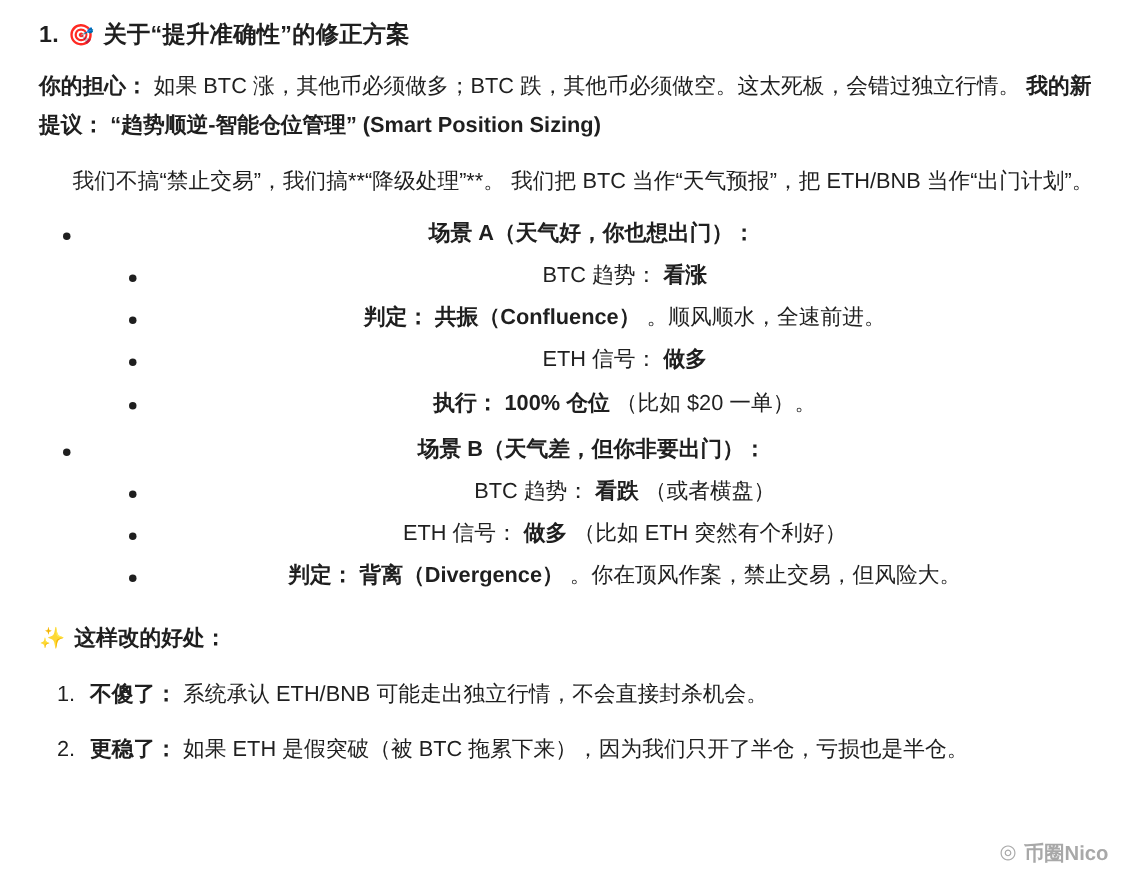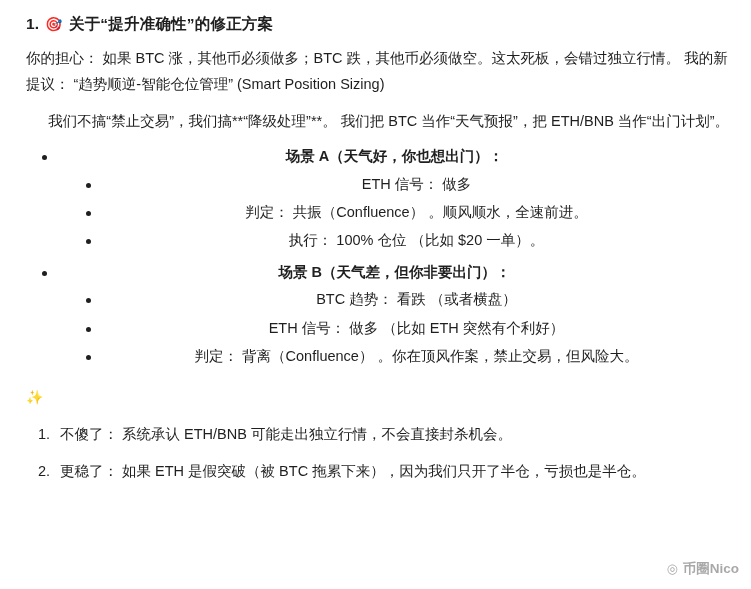--- a/index.html
+++ b/index.html
@@ -35,21 +35,21 @@
     font-weight: bold;
   }
   .emoji {
     font-family: "DejaVu Sans", sans-serif;
     font-size: 14px;
   }
   .para {
     margin: 0 0 6px 0;
   }
   b, .b {
-    font-weight: normal;
+    font-weight: bold;
   }
   .plain-para {
     margin: 12px 0 10px 0;
     text-align: right;
   }
   ul.lvl1 {
     list-style: none;
     margin: 4px 0 2px 0;
     padding: 0 0 0 34px;
     text-align: center;
@@ -150,30 +150,35 @@
     <span class="b">“趋势顺逆-智能仓位管理” (Smart Position Sizing)</span>
   </div>
 
   <div class="plain-para">我们不搞“禁止交易”，我们搞**“降级处理”**。 我们把 BTC 当作“天气预报”，把 ETH/BNB 当作“出门计划”。</div>
 
   <ul class="lvl1">
     <li>
       <span>场景 A（天气好，你也想出门）：</span>
       <ul class="lvl2">
         <li>
+          <span>BTC 趋势：</span>
+          <span class="b">看涨</span>
+          <span></span>
+        </li>
+        <li>
+          <span class="b">判定：</span>
+          <span class="b">共振（Confluence）</span>
+          <span>。顺风顺水，全速前进。</span>
+        </li>
+        <li>
           <span>ETH 信号：</span>
           <span class="b">做多</span>
           <span></span>
         </li>
         <li>
-          <span class="b">判定：</span>
-          <span class="b">共振（Confluence）</span>
-          <span>。顺风顺水，全速前进。</span>
-        </li>
-        <li>
           <span class="b">执行：</span>
           <span class="b">100% 仓位</span>
           <span>（比如 $20 一单）。</span>
         </li>
       </ul>
     </li>
     <li>
       <span>场景 B（天气差，但你非要出门）：</span>
       <ul class="lvl2">
         <li>
@@ -181,29 +186,30 @@
           <span class="b">看跌</span>
           <span>（或者横盘）</span>
         </li>
         <li>
           <span>ETH 信号：</span>
           <span class="b">做多</span>
           <span>（比如 ETH 突然有个利好）</span>
         </li>
         <li>
           <span class="b">判定：</span>
-          <span class="b">背离（Confluence）</span>
+          <span class="b">背离（Divergence）</span>
           <span>。你在顶风作案，禁止交易，但风险大。</span>
         </li>
       </ul>
     </li>
   </ul>
 
   <div class="benefits-title">
     <span class="emoji">✨</span>
+    <span>这样改的好处：</span>
   </div>
 
   <ol class="numlist">
     <li>
       <span class="b">不傻了：</span>
       <span>系统承认 ETH/BNB 可能走出独立行情，不会直接封杀机会。</span>
     </li>
     <li>
       <span class="b">更稳了：</span>
       <span>如果 ETH 是假突破（被 BTC 拖累下来），因为我们只开了半仓，亏损也是半仓。</span>

